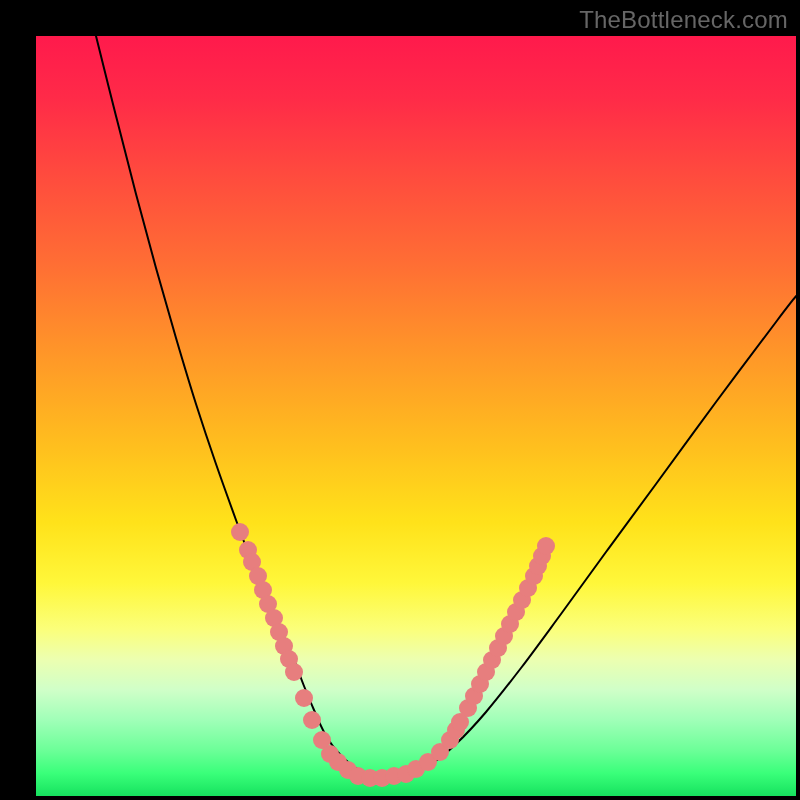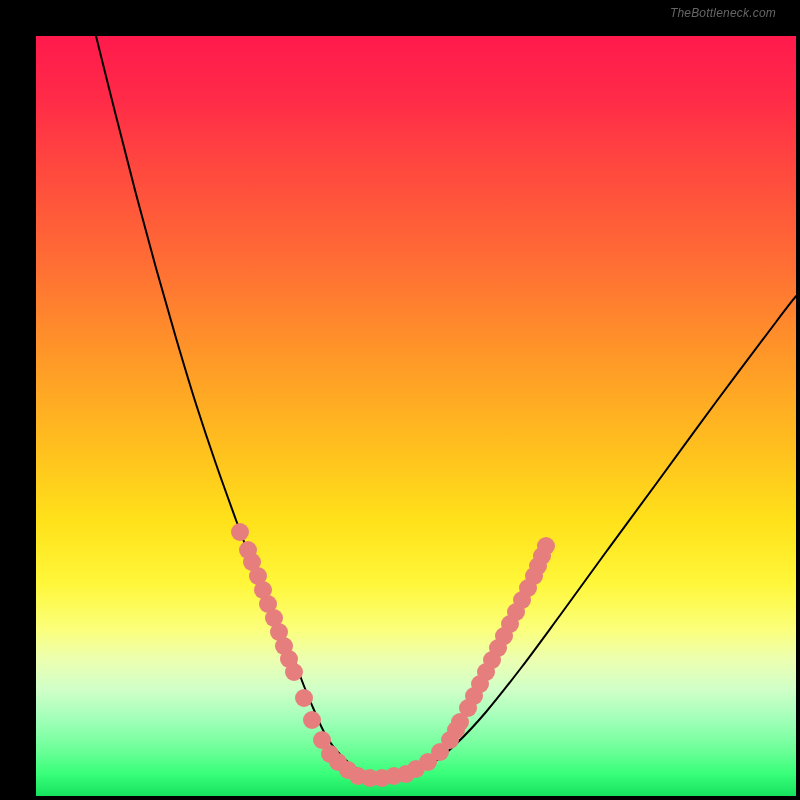--- a/index.html
+++ b/index.html
@@ -48,27 +48,26 @@
       #d0ffc8 86%,
       #a0ffb8 90%,
       #6cff98 94%,
       #3aff7a 97%,
       #16e25e 100%
     );
   }
   .watermark {
     position: absolute;
     top: 6px;
-    right: 24px;
+    right: 12px;
     color: #666;
-    font-size: 12px;
+    font-size: 24px;
     font-weight: 500;
     letter-spacing: 0.2px;
     user-select: none;
-    font-style: italic;
   }
   svg.curves {
     position: absolute;
     left: 0;
     top: 0;
     width: 100%;
     height: 100%;
   }
   .curve-path {
     fill: none;

